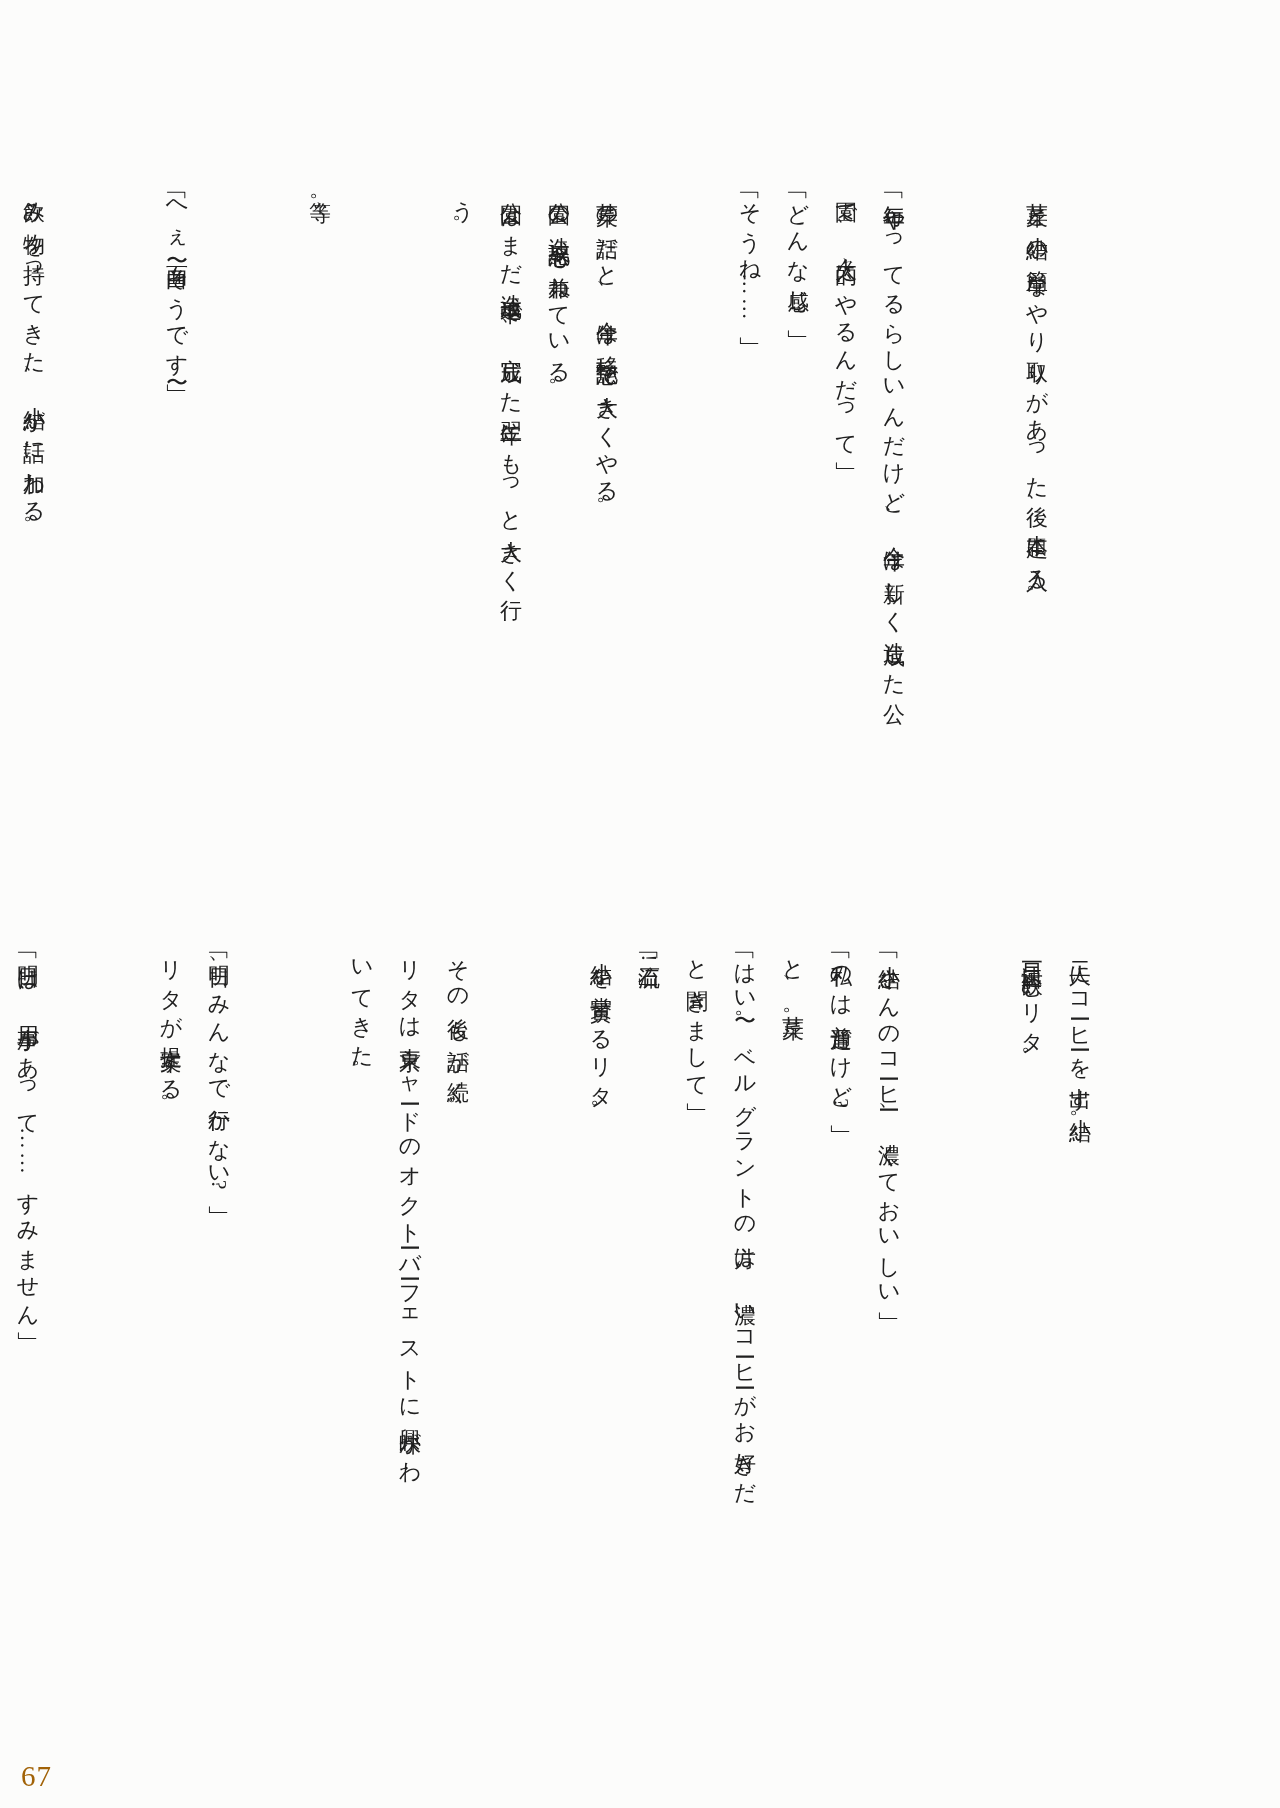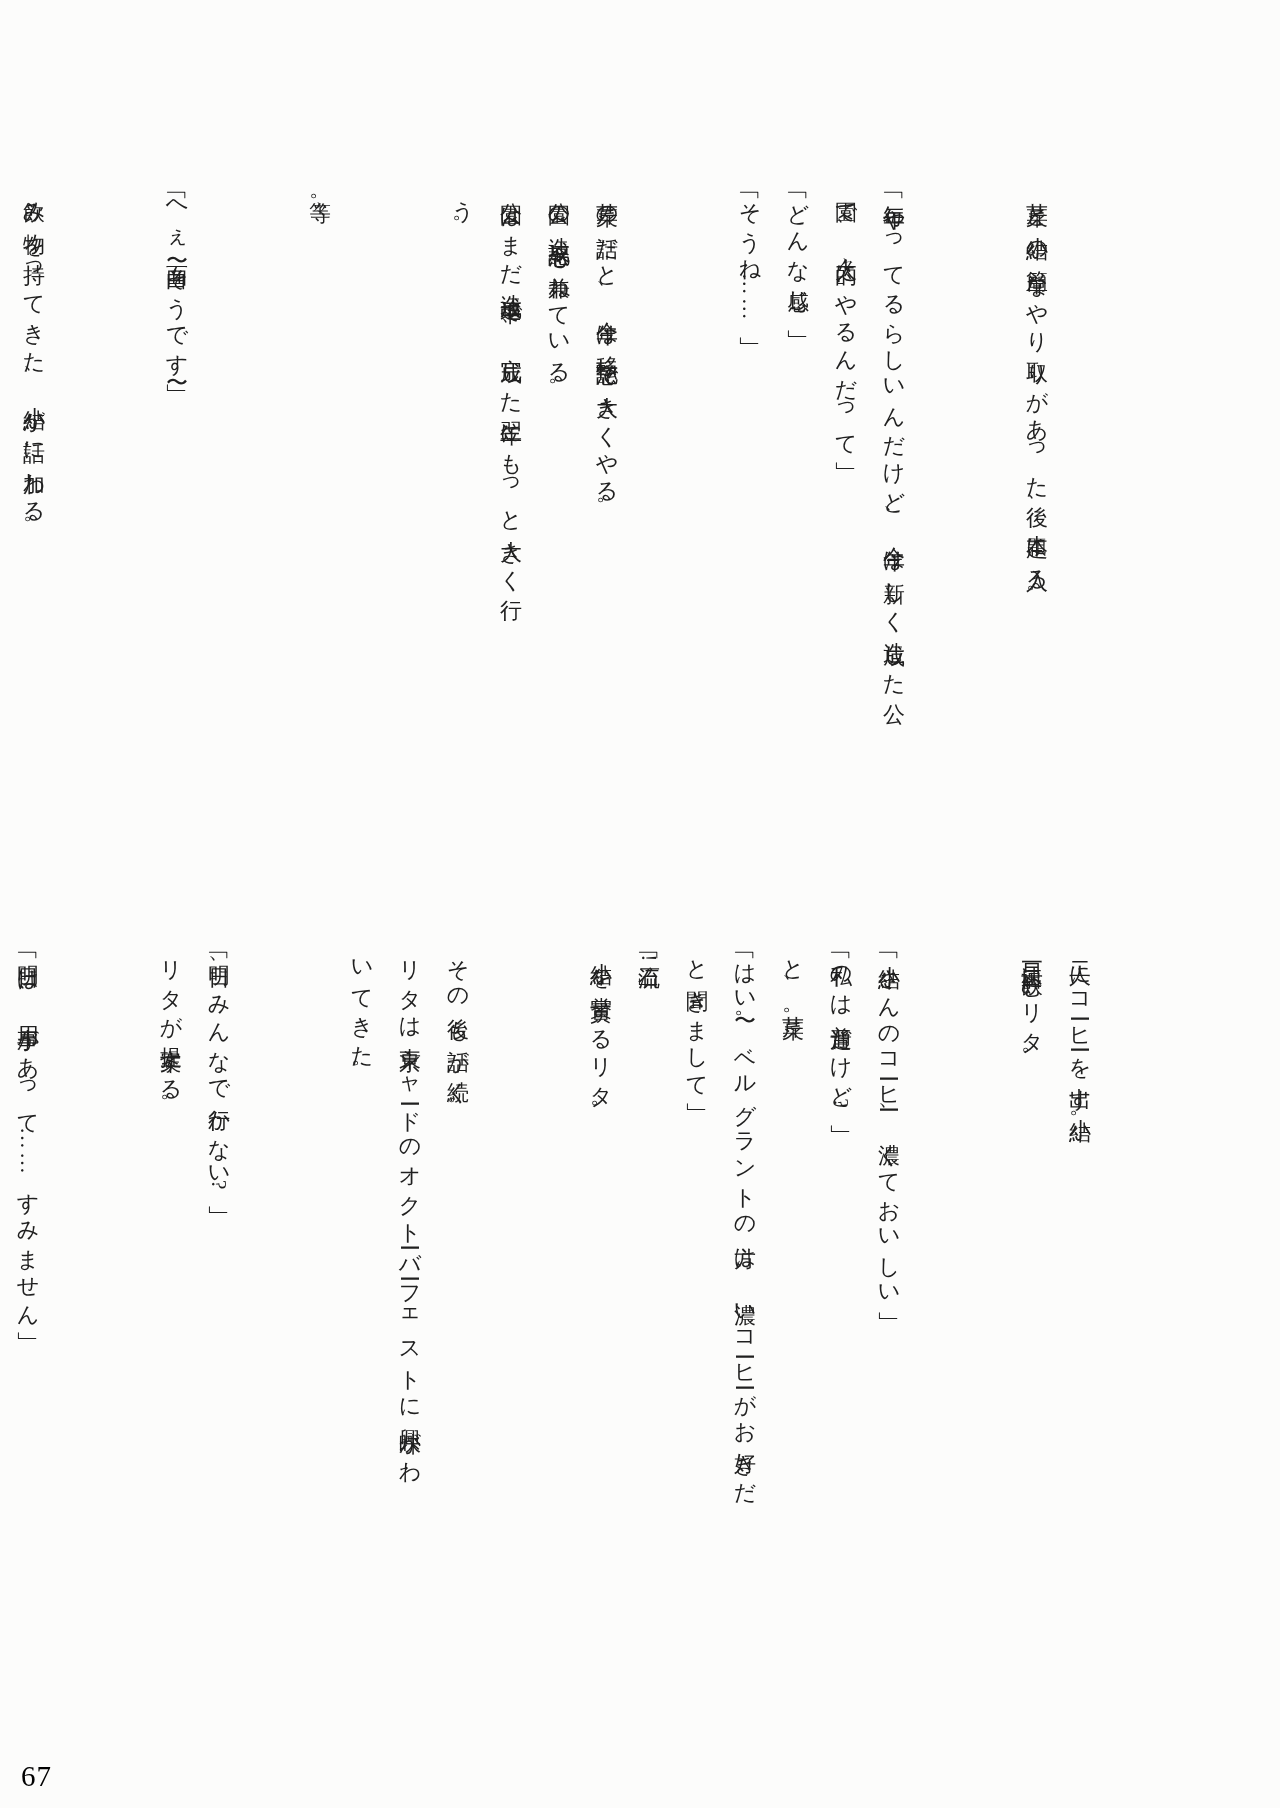--- a/index.html
+++ b/index.html
@@ -41,21 +41,21 @@
   .text-block p + p {
     margin-block-start: 47px;
     -webkit-margin-before: 47px;
   }
   .page-number {
     position: absolute;
     left: 21px;
     top: 1760px;
     font-size: 29px;
     letter-spacing: 1px;
-    color: #000000;
+    color: #a16207;
     font-family: "Liberation Serif", "DejaVu Serif", serif;
   }
 </style>
 </head>
 <body>
 
 <div class="page">
 
   <section class="text-block top">
     <p>芹菜と小結の簡単なやり取りがあった後、本題に入る。</p>

